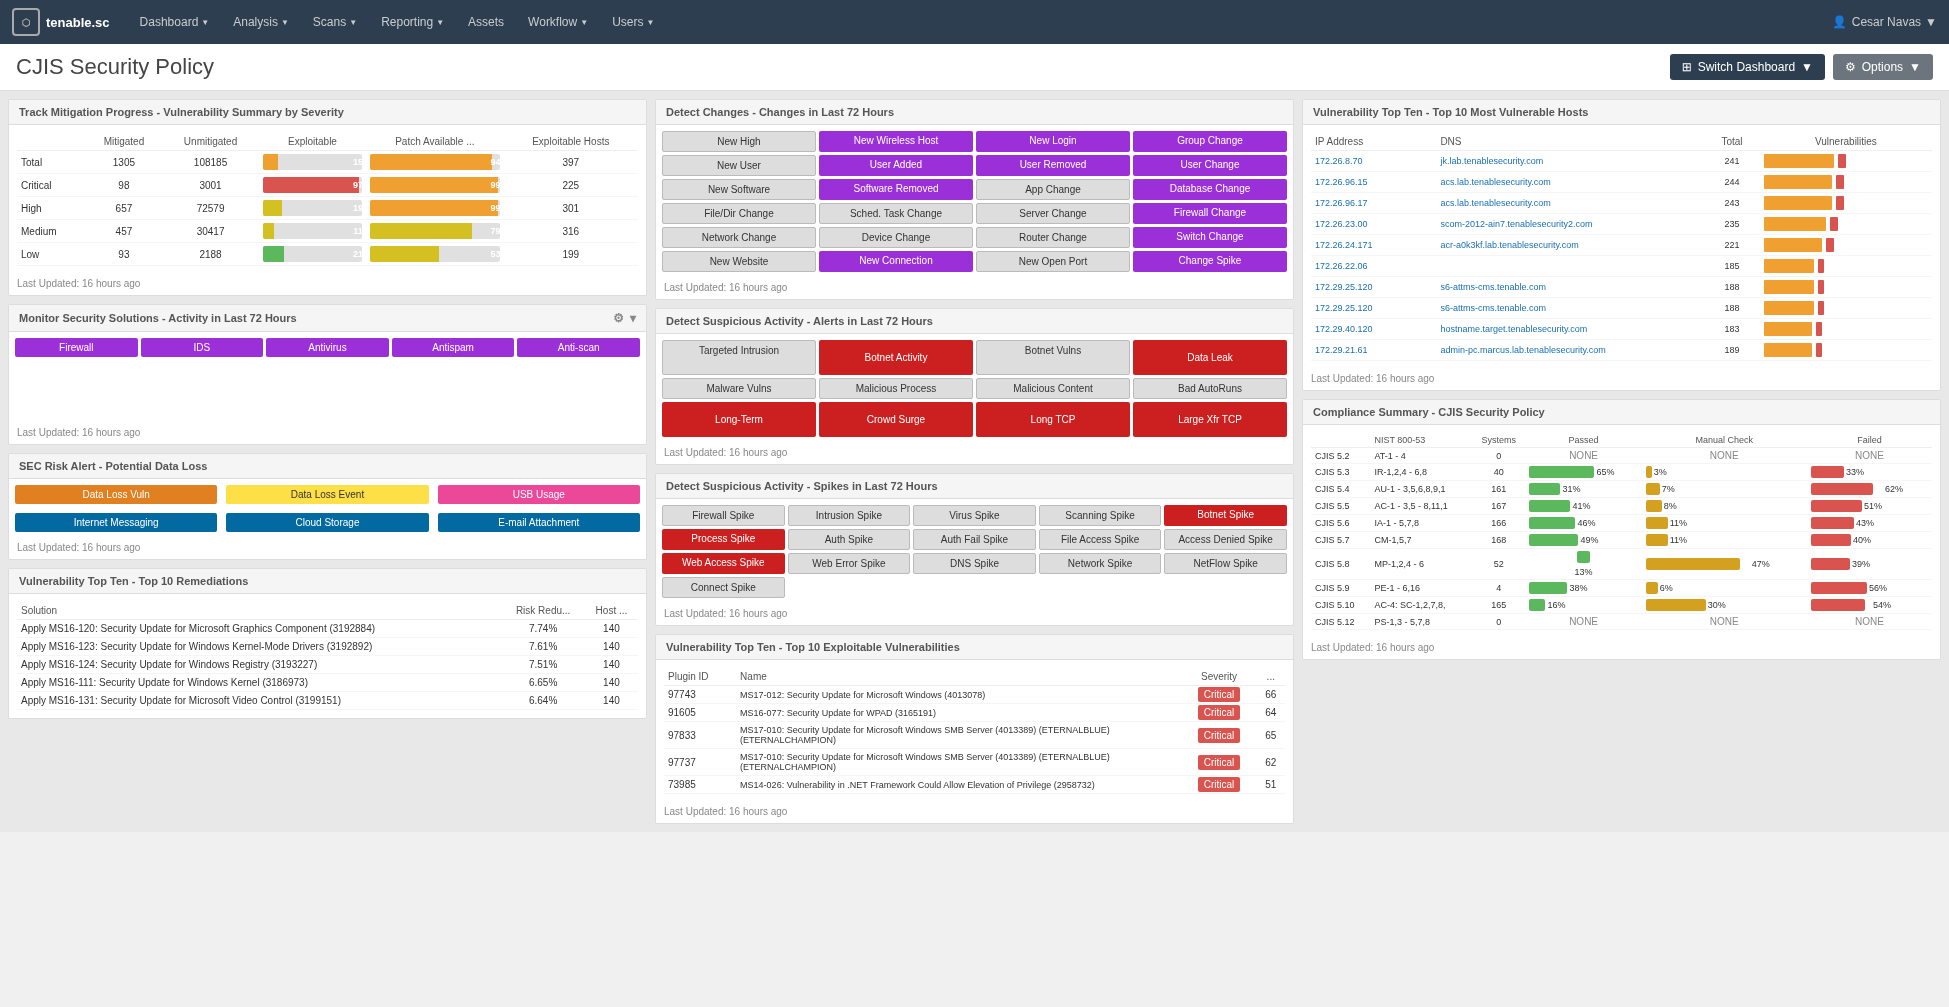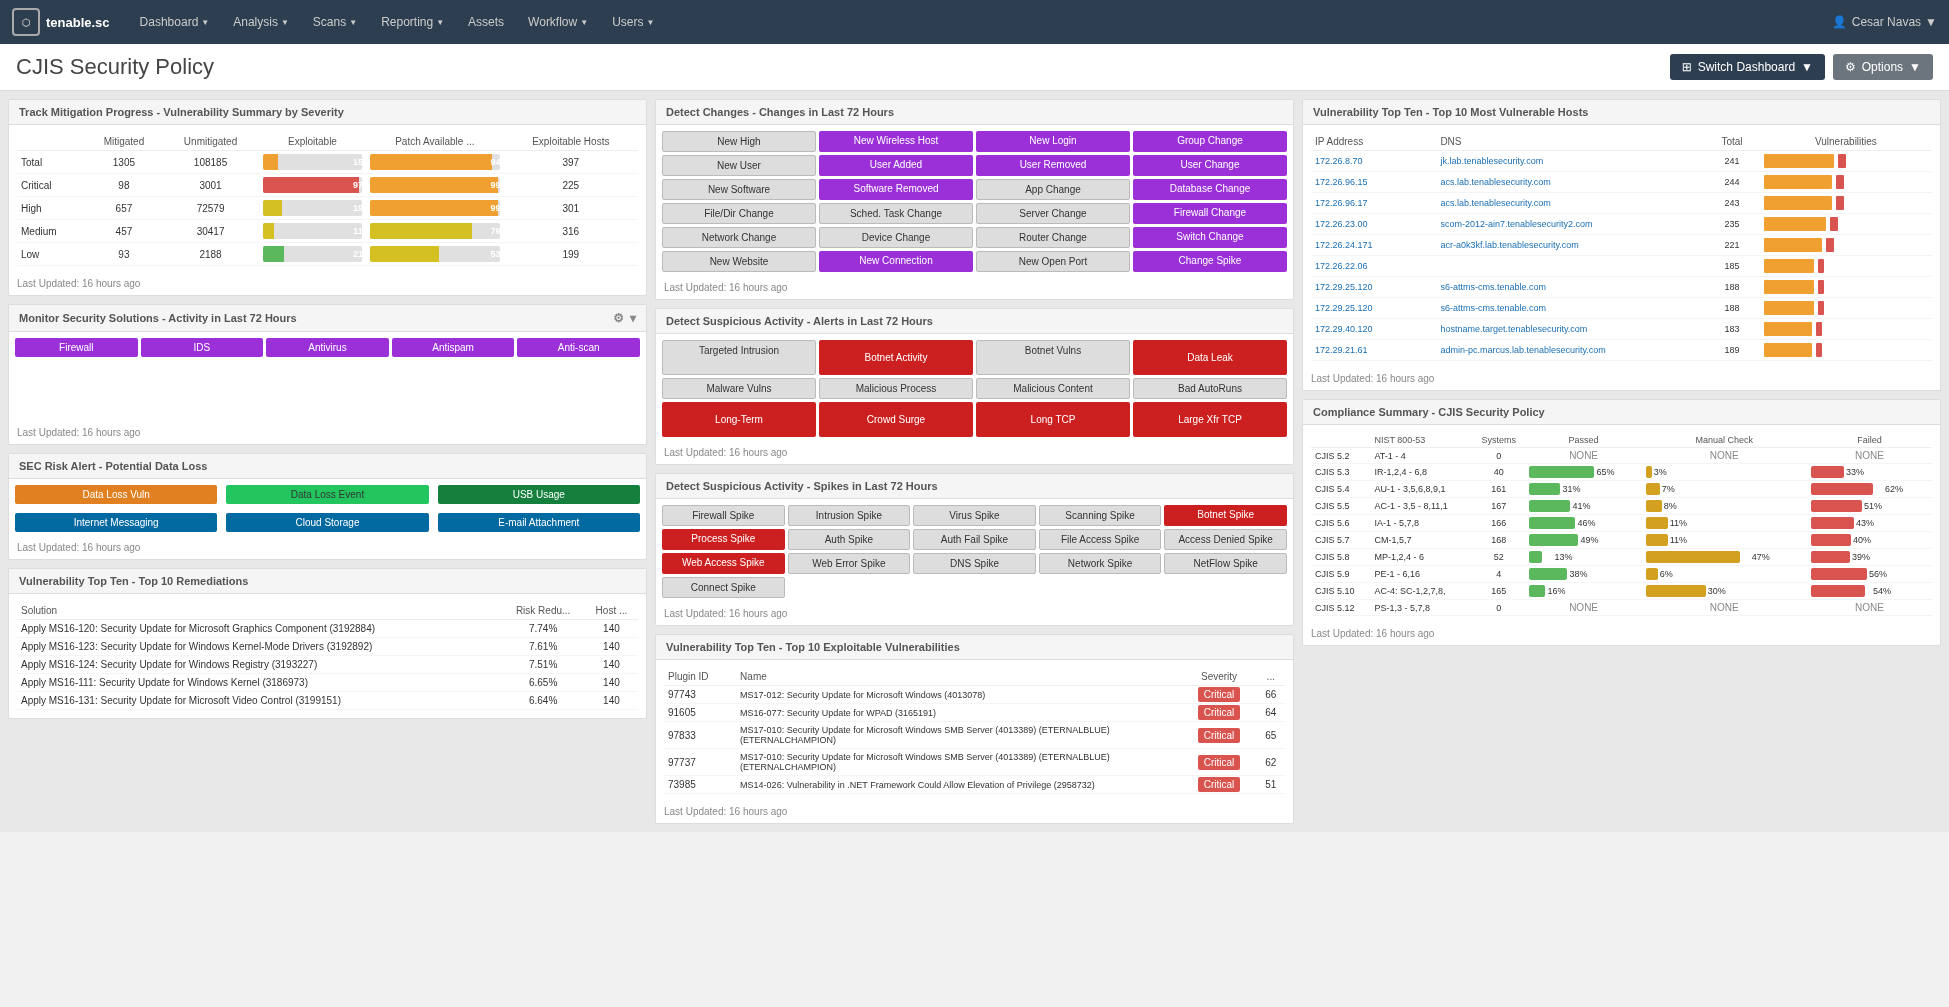--- a/index.html
+++ b/index.html
@@ -87,22 +87,22 @@
     .spikes-item { padding: 4px 6px; text-align: center; font-size: 10px; border: none; cursor: pointer; border-radius: 2px; }
     .si-gray { background: #ddd; color: #333; border: 1px solid #bbb; }
     .si-red { background: #cc2020; color: #fff; }
 
     .alerts-grid { display: grid; grid-template-columns: 1fr 1fr 1fr 1fr; gap: 3px; padding: 6px; }
     .ai-gray { background: #ddd; color: #333; border: 1px solid #bbb; padding: 4px 6px; text-align: center; font-size: 10px; border-radius: 2px; cursor: pointer; }
     .ai-red { background: #cc2020; color: #fff; padding: 12px 6px; text-align: center; font-size: 10px; border-radius: 2px; cursor: pointer; }
 
     .sec-risk-grid { display: grid; grid-template-columns: 1fr 1fr 1fr; gap: 9px; padding: 6px; }
     .sri-orange { background: #e08020; color: #fff; padding: 4px 6px; text-align: center; font-size: 10px; border-radius: 2px; cursor: pointer; }
-    .sri-yellow { background: #22c55e; color: #333; padding: 4px 6px; text-align: center; font-size: 10px; border-radius: 2px; cursor: pointer; }
-    .sri-green { background: #15803d; color: #fff; padding: 4px 6px; text-align: center; font-size: 10px; border-radius: 2px; cursor: pointer; }
+    .sri-yellow { background: #fde047; color: #333; padding: 4px 6px; text-align: center; font-size: 10px; border-radius: 2px; cursor: pointer; }
+    .sri-green { background: #ec4899; color: #fff; padding: 4px 6px; text-align: center; font-size: 10px; border-radius: 2px; cursor: pointer; }
     .sri-purple { background: #0369a1; color: #fff; padding: 4px 6px; text-align: center; font-size: 10px; border-radius: 2px; cursor: pointer; }
 
     .monitor-grid { display: grid; grid-template-columns: repeat(5, 1fr); gap: 3px; padding: 6px; }
     .mi-purple { background: #9b30d8; color: #fff; padding: 4px 6px; text-align: center; font-size: 10px; border-radius: 2px; cursor: pointer; }
 
   </style>
 </head>
 <body>
 
 <nav class="navbar">
@@ -744,21 +744,21 @@
                     <div class="comp-bar comp-red" style="width:40px;"></div>
                     <span style="font-size:9px;">40%</span>
                   </div>
                 </td>
   </tr>
               <tr>
     <td class="left" style="font-size:9px;">CJIS 5.8</td>
     <td class="left" style="font-size:9px;">MP-1,2,4 - 6</td>
     <td style="font-size:9px;">52</td>
     <td>
-                  <div style="display:flex;align-items:center;gap:12px;">
+                  <div style="display:flex;align-items:center;gap:4px;flex-direction:column;">
                     <div class="comp-bar comp-green" style="width:13px;"></div>
                     <span style="font-size:9px;">13%</span>
                   </div>
                 </td>
     <td>
                   <div style="display:flex;align-items:center;gap:12px;">
                     <div class="comp-bar comp-yellow" style="width:94px;"></div>
                     <span style="font-size:9px;">47%</span>
                   </div>
                 </td>

